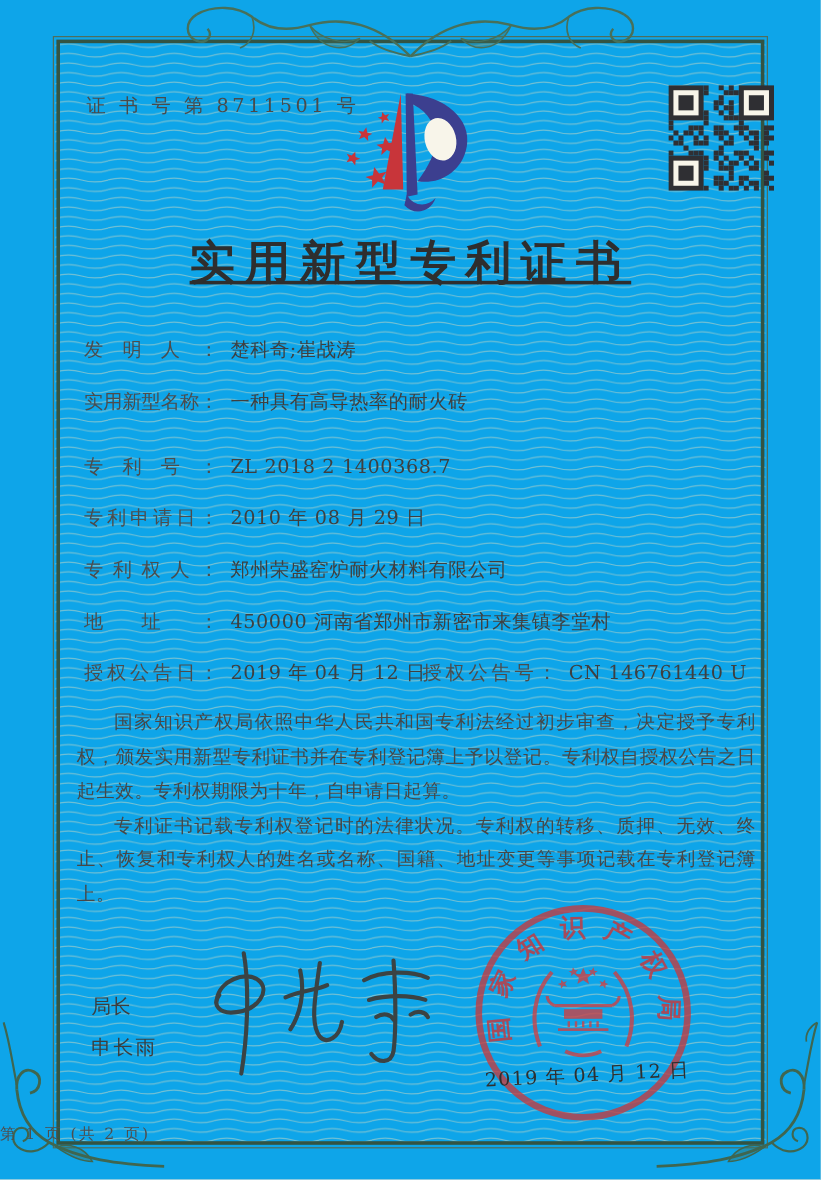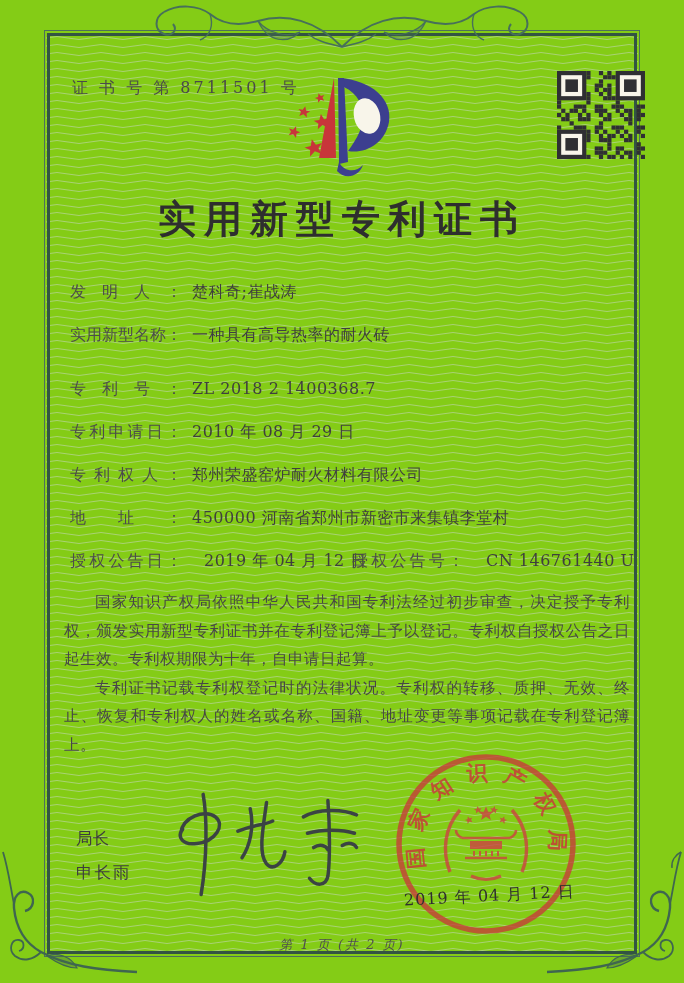--- a/index.html
+++ b/index.html
@@ -1,46 +1,46 @@
 <!DOCTYPE html>
 <html><head>
 <meta charset="utf-8">
 <title>专利证书</title>
 <style>
   html,body{margin:0;padding:0;background:#e8e5da;}
-  .page{position:relative;width:684px;height:983px;background:#84cc16;overflow:hidden;
+  .page{position:relative;width:684px;height:983px;background:#0ea5e9;overflow:hidden;
         font-family:"DejaVu Serif","Liberation Serif",serif;color:#454545;}
   .waves{position:absolute;left:46px;top:34px;width:592px;height:918px;z-index:0;opacity:.55;}
   .frame{position:absolute;left:44px;top:30px;right:44px;bottom:26px;border:1px solid #4e6e5c;z-index:1;}
   .frame::after{content:"";position:absolute;inset:2px;border:3px solid #33544399;border-color:#335443;}
   .ornament{position:absolute;z-index:2;}
   .content{position:absolute;inset:0;z-index:3;}
   .cert-no{position:absolute;left:72px;top:78px;font-size:16px;letter-spacing:3px;color:#4a4a4a;}
   .logo{position:absolute;left:268px;top:68px;width:148px;height:120px;}
   .qr{position:absolute;left:557px;top:71px;width:88px;height:88px;}
   .title{position:absolute;left:0;right:0;top:194px;margin:0;text-align:center;
-         font-size:38px;font-weight:700;letter-spacing:8px;color:#2e2e2e;}
+         font-size:38px;font-weight:700;letter-spacing:8px;color:#2e2e2e;text-decoration:underline;}
   .fields{position:absolute;left:70px;right:48px;top:281px;font-size:16px;}
   .row{display:flex;align-items:baseline;line-height:22px;margin-bottom:21px;white-space:nowrap;}
   .row.first{margin-bottom:32px;}
   .row .lbl{display:inline-block;width:112px;text-align:justify;text-align-last:justify;color:#4c4c4c;flex:none;}
   .row .val{margin-left:10px;color:#3f3f3f;letter-spacing:.5px;}
-  .pair{display:flex;align-items:center;gap:12px;}
+  .pair{display:flex;align-items:center;}
   .pair.one{width:282px;flex:none;}
   .paras{position:absolute;left:64px;right:54px;top:588px;font-size:15.5px;line-height:28.5px;
          text-align:justify;color:#474747;}
   .paras p{margin:0;text-indent:2em;letter-spacing:.5px;}
   .sig-title{position:absolute;left:76px;top:828px;font-size:16.5px;color:#3d3d3d;}
   .sig-name{position:absolute;left:76px;top:862px;font-size:16.5px;color:#3d3d3d;letter-spacing:2px;}
   .sig-hand{position:absolute;left:152px;top:786px;width:225px;height:118px;}
   .seal{position:absolute;left:392px;top:750px;width:188px;height:188px;opacity:.9;}
   .seal-date{position:absolute;left:404px;top:886px;font-size:16px;color:#2f2f2f;letter-spacing:1px;
              transform:rotate(-3deg);z-index:4;}
-  .footer{position:absolute;left:0;right:0;top:936px;text-align:center;font-size:13px;
-          color:#4e4e4e;letter-spacing:2px;font-style:italic;}
+  .footer{position:absolute;left:0;right:0;top:936px;font-size:13px;
+          color:#4e4e4e;letter-spacing:2px;}
 </style>
 </head>
 <body>
 
 <div class="page">
 
   <svg class="waves" width="592" height="918">
     <defs>
       <pattern id="wv" width="44" height="8" patternUnits="userSpaceOnUse">
         <path d="M0,4 Q11,1 22,4 T44,4" fill="none" stroke="#c7d7c2" stroke-width="1"></path>

